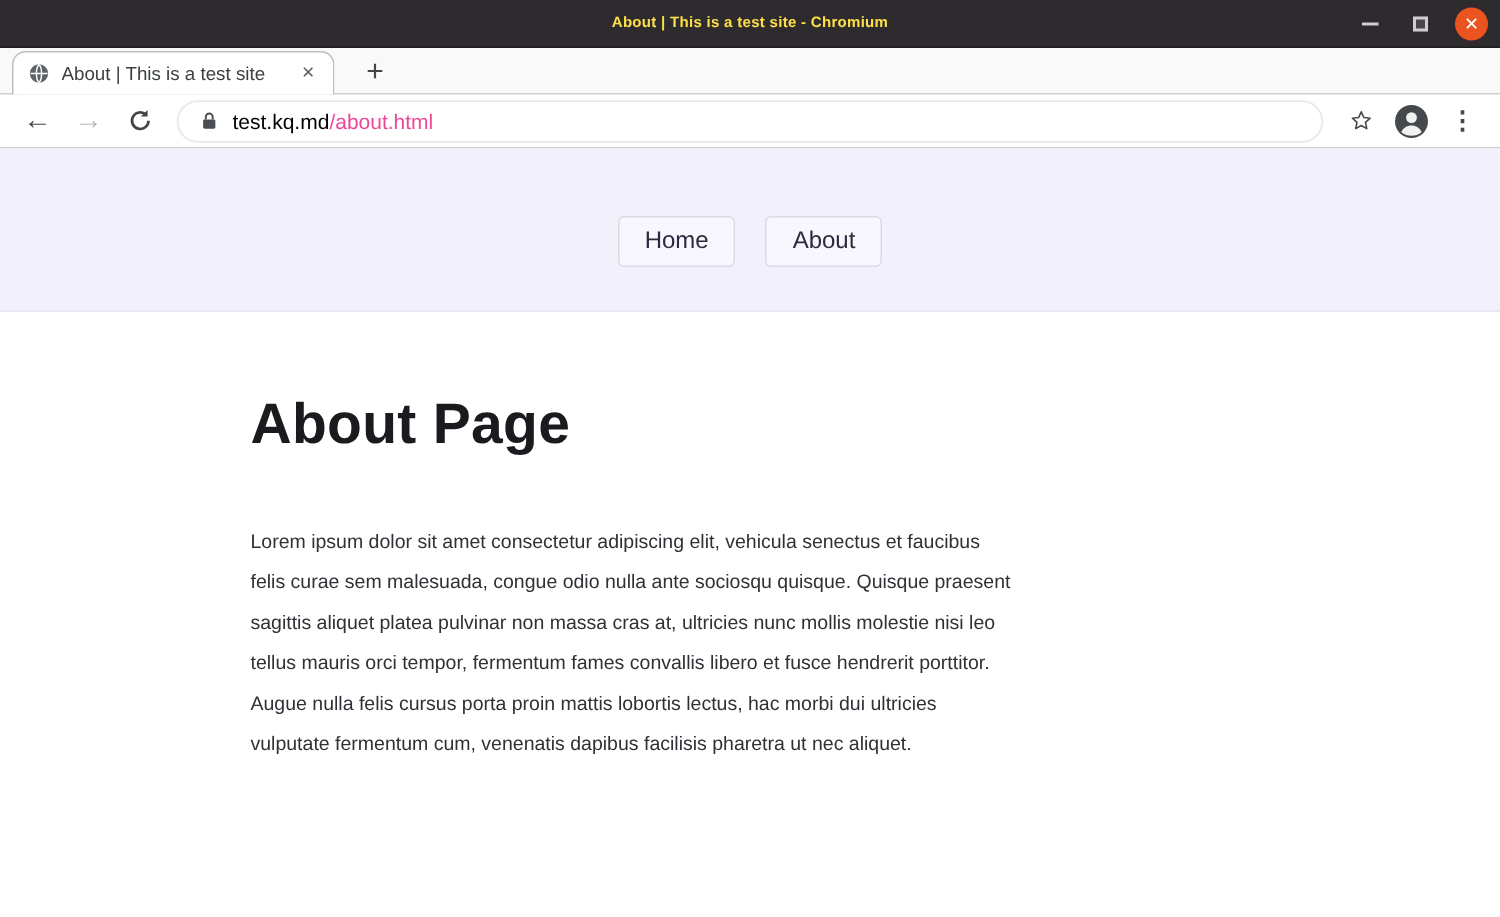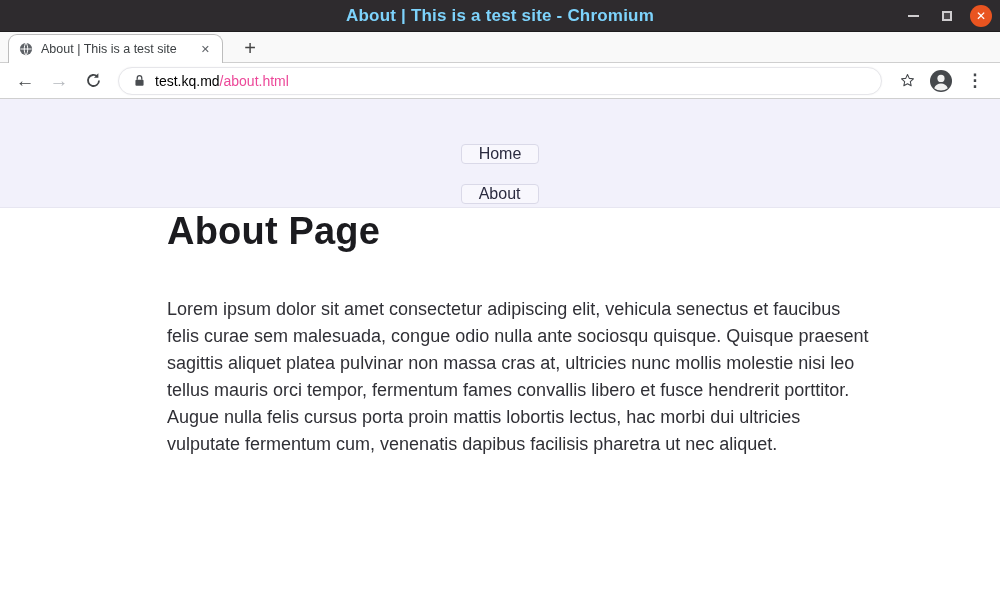--- a/index.html
+++ b/index.html
@@ -14,21 +14,21 @@
   
   .titlebar {
     height:32px; background:#2e2b2e;
     border-bottom:1px solid #1e1c1e;
     position:relative;
     display:flex; align-items:center;
   }
   .titlebar .title {
     position:absolute; left:0; right:0;
     text-align:center;
-    color:#7dd3fc; font-size:17px; font-weight:bold;
+    color:#fde047; font-size:10px; font-weight:bold;
     letter-spacing:.2px;
   }
   .win-controls {
     position:absolute; right:8px; top:0; height:32px;
     display:flex; align-items:center; gap:12px; z-index:2;
   }
   .win-btn { width:22px; height:22px; display:flex; align-items:center; justify-content:center; cursor:default; }
   .glyph-min { width:11px; height:2px; background:#cfcdcf; }
   .glyph-max { width:10px; height:10px; border:2px solid #cfcdcf; background:#4a474a; }
   .btn-close { width:22px; height:22px; border-radius:50%; display:flex; align-items:center; justify-content:center; }
@@ -85,42 +85,42 @@
   .url .path { color:#ec4899; }
   .right-icons { display:flex; align-items:center; gap:4px; }
   .dots { font-size:17px; color:#45484c; font-weight:bold; letter-spacing:0; }
 
   
   .site-header {
     height:109px; background:#f2f1fb;
     border-bottom:1px solid #e7e6f1;
     display:flex; justify-content:center;
   }
-  .site-nav { margin-top:45px; display:flex; gap:20px; height:34px;flex-direction:column; }
+  .site-nav { margin-top:45px; display:flex; gap:20px; height:34px; }
   .nav-btn {
     display:flex; align-items:center;
     padding:0 17px;
     background:#f8f7fd;
     border:1px solid #dad9e8;
     border-radius:4px;
     font-size:16px; color:#2b2b40;
   }
 
   .main {
-    width:666px; margin:0 auto; 
+    width:666px; margin:0 auto; padding-top:52px;
   }
   .main h1 {
     margin:0 0 42px 0;
     font-size:38px; line-height:46px; font-weight:bold;
     color:#1b1b1f;
     letter-spacing:.2px;
   }
   .para { color:#303036; }
   .para-line {
-    font-size:18px; line-height:26.9px;
+    font-size:13px; line-height:26.9px;
     white-space:nowrap;
   }
 
   .icon-svg { display:block; }
 </style>
 </head>
 <body>
 
 <div class="titlebar">
   <div class="title">About | This is a test site - Chromium</div>

